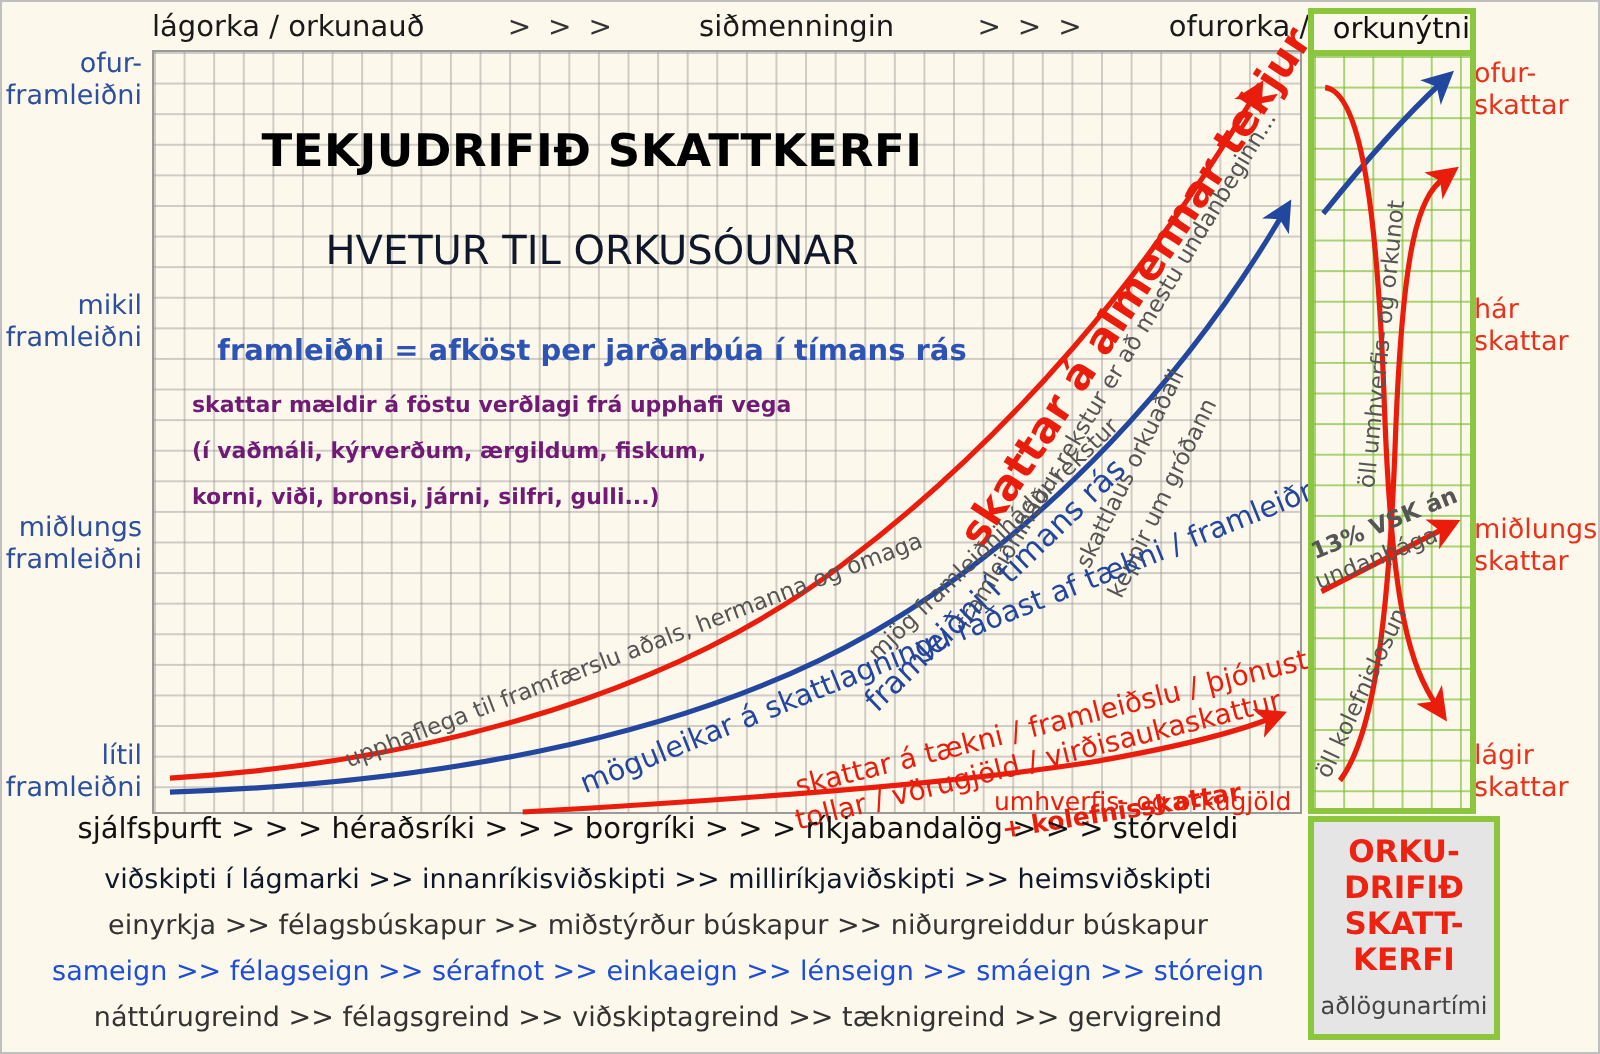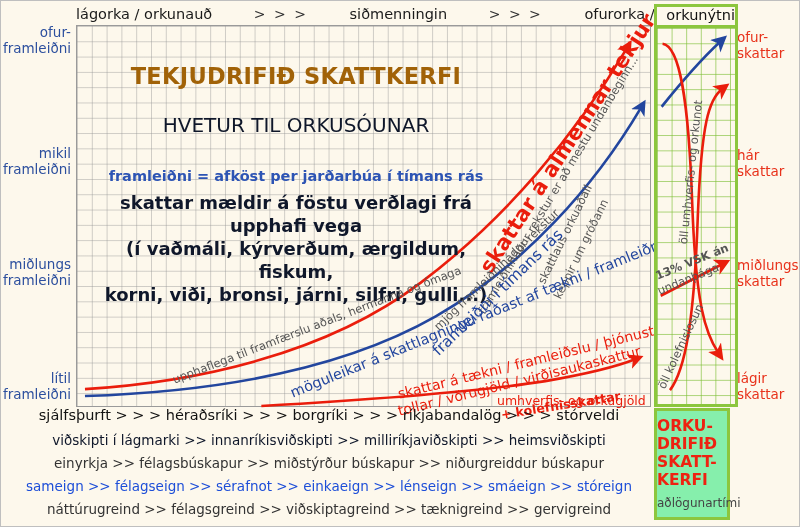--- a/index.html
+++ b/index.html
@@ -44,37 +44,37 @@
              background:#fdf8ec;text-align:right;font-size:14.5px;color:#111;
              line-height:17px;}
   .gpanel{position:absolute;left:653px;top:24px;width:84px;height:382px;
           border:3px solid #8cc63e;box-sizing:border-box;background:#fdf8ec;
           background-image:
             linear-gradient(to right, rgba(124,190,52,.65) 1px, transparent 1px),
             linear-gradient(to bottom, rgba(124,190,52,.65) 1px, transparent 1px);
           background-size:14.6px 15.3px;}
   .gpanel svg{position:absolute;left:0;top:0;width:100%;height:100%;overflow:visible;}
 
-  .gfoot{position:absolute;left:653px;top:407px;width:76px;height:112px;
-         border:3px solid #8cc63e;box-sizing:border-box;background:#86efac;
-         padding-top:6px;}
+  .gfoot{position:absolute;left:653px;top:407px;width:96px;height:112px;
+         border:3px solid #8cc63e;box-sizing:border-box;background:#e5e5e5;
+         text-align:center;padding-top:6px;}
   .gfoot .t{color:#ee2211;font-weight:bold;font-size:15.5px;line-height:18px;}
   .gfoot .s{color:#444;font-size:12px;margin-top:7px;}
 
   
   .t1{position:absolute;left:95px;top:62px;width:400px;text-align:center;
-      color:#a16207;font-weight:bold;font-size:22.5px;letter-spacing:.3px;}
+      color:#000000;font-weight:bold;font-size:22.5px;letter-spacing:.3px;}
   .t2{position:absolute;left:95px;top:89px;width:400px;text-align:center;
       color:#161616;font-size:19px;}
   .t3{position:absolute;left:95px;top:112px;width:400px;text-align:center;
       color:#0f172a;font-size:20px;}
   .t4{position:absolute;left:95px;top:147px;width:400px;text-align:center;
       color:#2d54b4;font-weight:bold;font-size:14.5px;margin-top:20px;}
-  .t5{position:absolute;left:95px;top:190px;width:400px;text-align:center;
-      color:#0f172a;font-weight:bold;font-size:18px;line-height:23px;}
+  .t5{position:absolute;left:95px;top:190px;width:400px;text-align:left;
+      color:#701a75;font-weight:bold;font-size:11px;line-height:23px;}
 
   
   .cl{position:absolute;white-space:nowrap;transform-origin:0 50%;}
   .red{color:#ea1d0c;}
   .blue{color:#23469e;}
   .gray{color:#555;}
   .bigred{font-size:21px;font-weight:bold;color:#ea1d0c;}
 
   
   .brow{position:absolute;left:8px;width:640px;text-align:center;white-space:nowrap;}

